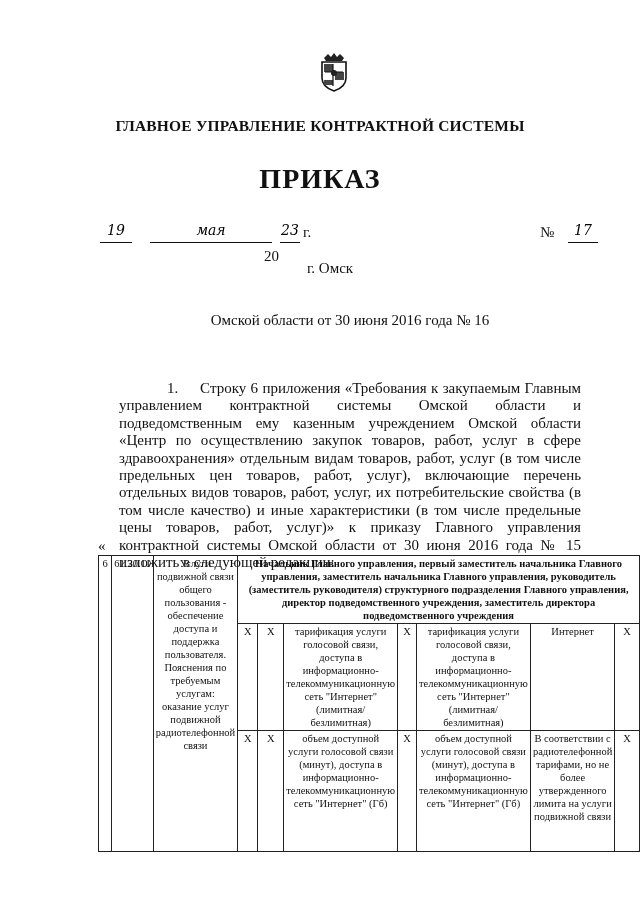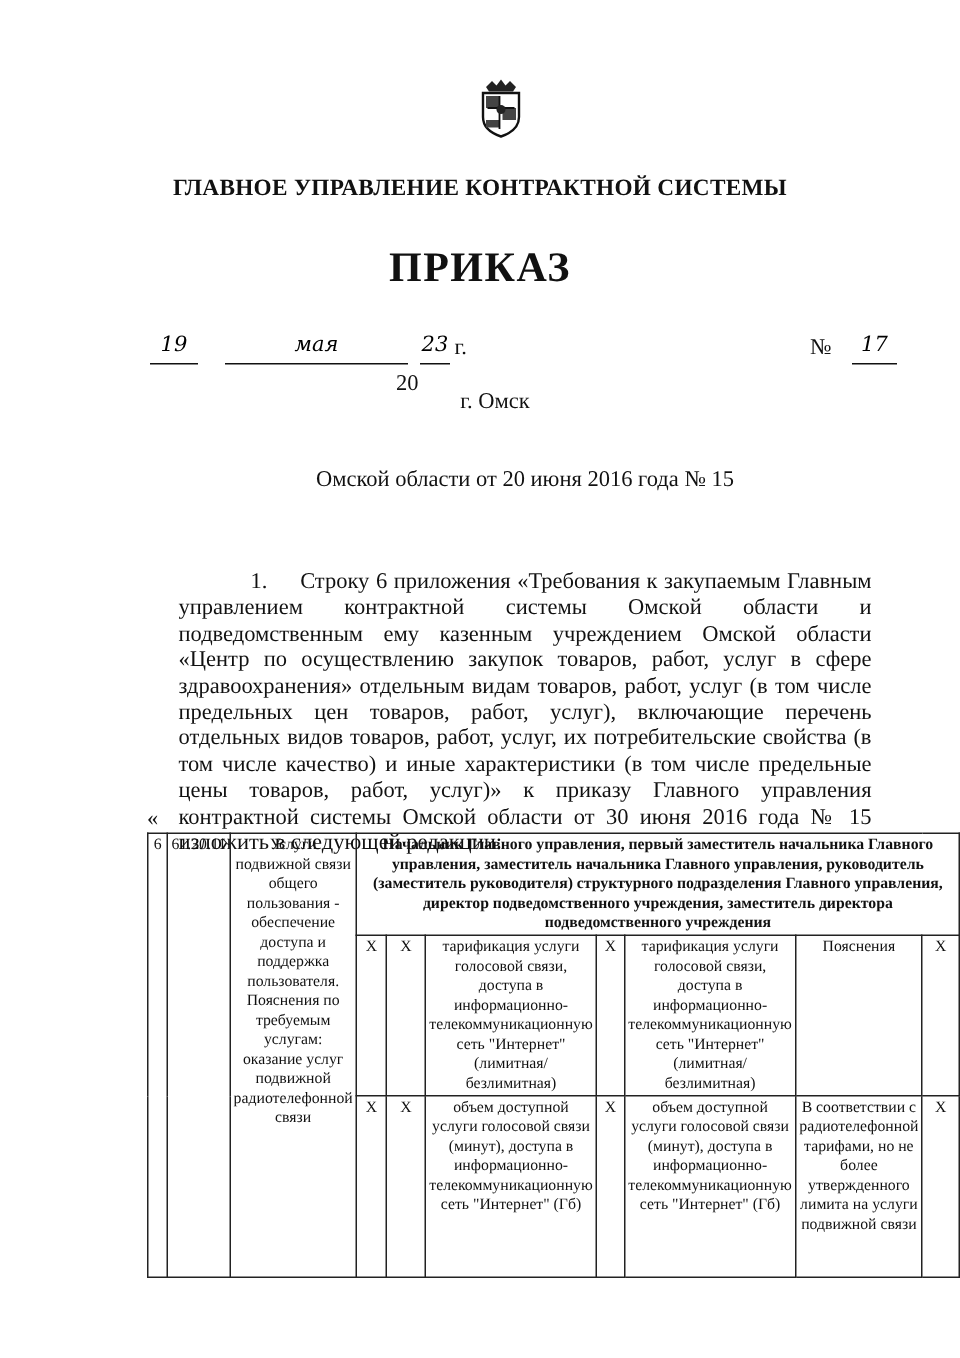--- a/index.html
+++ b/index.html
@@ -50,21 +50,21 @@
   <span class="abs" style="left:164px; top:2px;margin-top:24px;">20</span>
   <span class="uline hw" style="left:180px; width:20px;">23</span>
   <span class="abs" style="left:203px; top:2px;">г.</span>
   <span class="abs" style="left:440px; top:2px;">№</span>
   <span class="uline hw" style="left:468px; width:30px;">17</span>
 </div>
 
 <div class="abs city">г. Омск</div>
 
 <div class="abs subject">
-  <div>Омской области от 20 июня 2016 года № 15</div>
+  <div>Омской области от 30 июня 2016 года № 16</div>
 </div>
 
 <div class="abs body">
   <p>1.&nbsp;&nbsp;&nbsp;&nbsp;&nbsp;Строку 6 приложения «Требования к закупаемым Главным управлением контрактной системы Омской области и подведомственным ему казенным учреждением Омской области «Центр по осуществлению закупок товаров, работ, услуг в сфере здравоохранения» отдельным видам товаров, работ, услуг (в том числе предельных цен товаров, работ, услуг), включающие перечень отдельных видов товаров, работ, услуг, их потребительские свойства (в том числе качество) и иные характеристики (в том числе предельные цены товаров, работ, услуг)» к приказу Главного управления контрактной системы Омской области от 30 июня 2016 года № 15 изложить в следующей редакции:</p>
 </div>
 
 <div class="abs quote">«</div>
 
 <table class="t">
   <colgroup>
@@ -85,21 +85,21 @@
     <td class="c" rowspan="3">61.20.11</td>
     <td class="l" rowspan="3">Услуги подвижной связи общего пользования - обеспечение доступа и поддержка пользователя. Пояснения по требуемым услугам: оказание услуг подвижной радиотелефонной связи</td>
     <td class="c" colspan="7" style="height:60px;font-weight:bold;">Начальник Главного управления, первый заместитель начальника Главного управления, заместитель начальника Главного управления, руководитель (заместитель руководителя) структурного подразделения Главного управления, директор подведомственного учреждения, заместитель директора подведомственного учреждения</td>
   </tr>
   <tr>
     <td class="c">X</td>
     <td class="c">X</td>
     <td class="c" style="height:96px;">тарификация услуги голосовой связи, доступа в информационно-телекоммуникационную сеть "Интернет" (лимитная/безлимитная)</td>
     <td class="c">X</td>
     <td class="c">тарификация услуги голосовой связи, доступа в информационно-телекоммуникационную сеть "Интернет" (лимитная/безлимитная)</td>
-    <td class="c">Пояснения</td>
+    <td class="c">Интернет</td>
     <td class="c">X</td>
   </tr>
   <tr>
     <td class="c">X</td>
     <td class="c">X</td>
     <td class="c" style="height:118px;">объем доступной услуги голосовой связи (минут), доступа в информационно-телекоммуникационную сеть "Интернет" (Гб)</td>
     <td class="c">X</td>
     <td class="c">объем доступной услуги голосовой связи (минут), доступа в информационно-телекоммуникационную сеть "Интернет" (Гб)</td>
     <td class="c">В соответствии с радиотелефонной тарифами, но не более утвержденного лимита на услуги подвижной связи</td>
     <td class="c">X</td>

